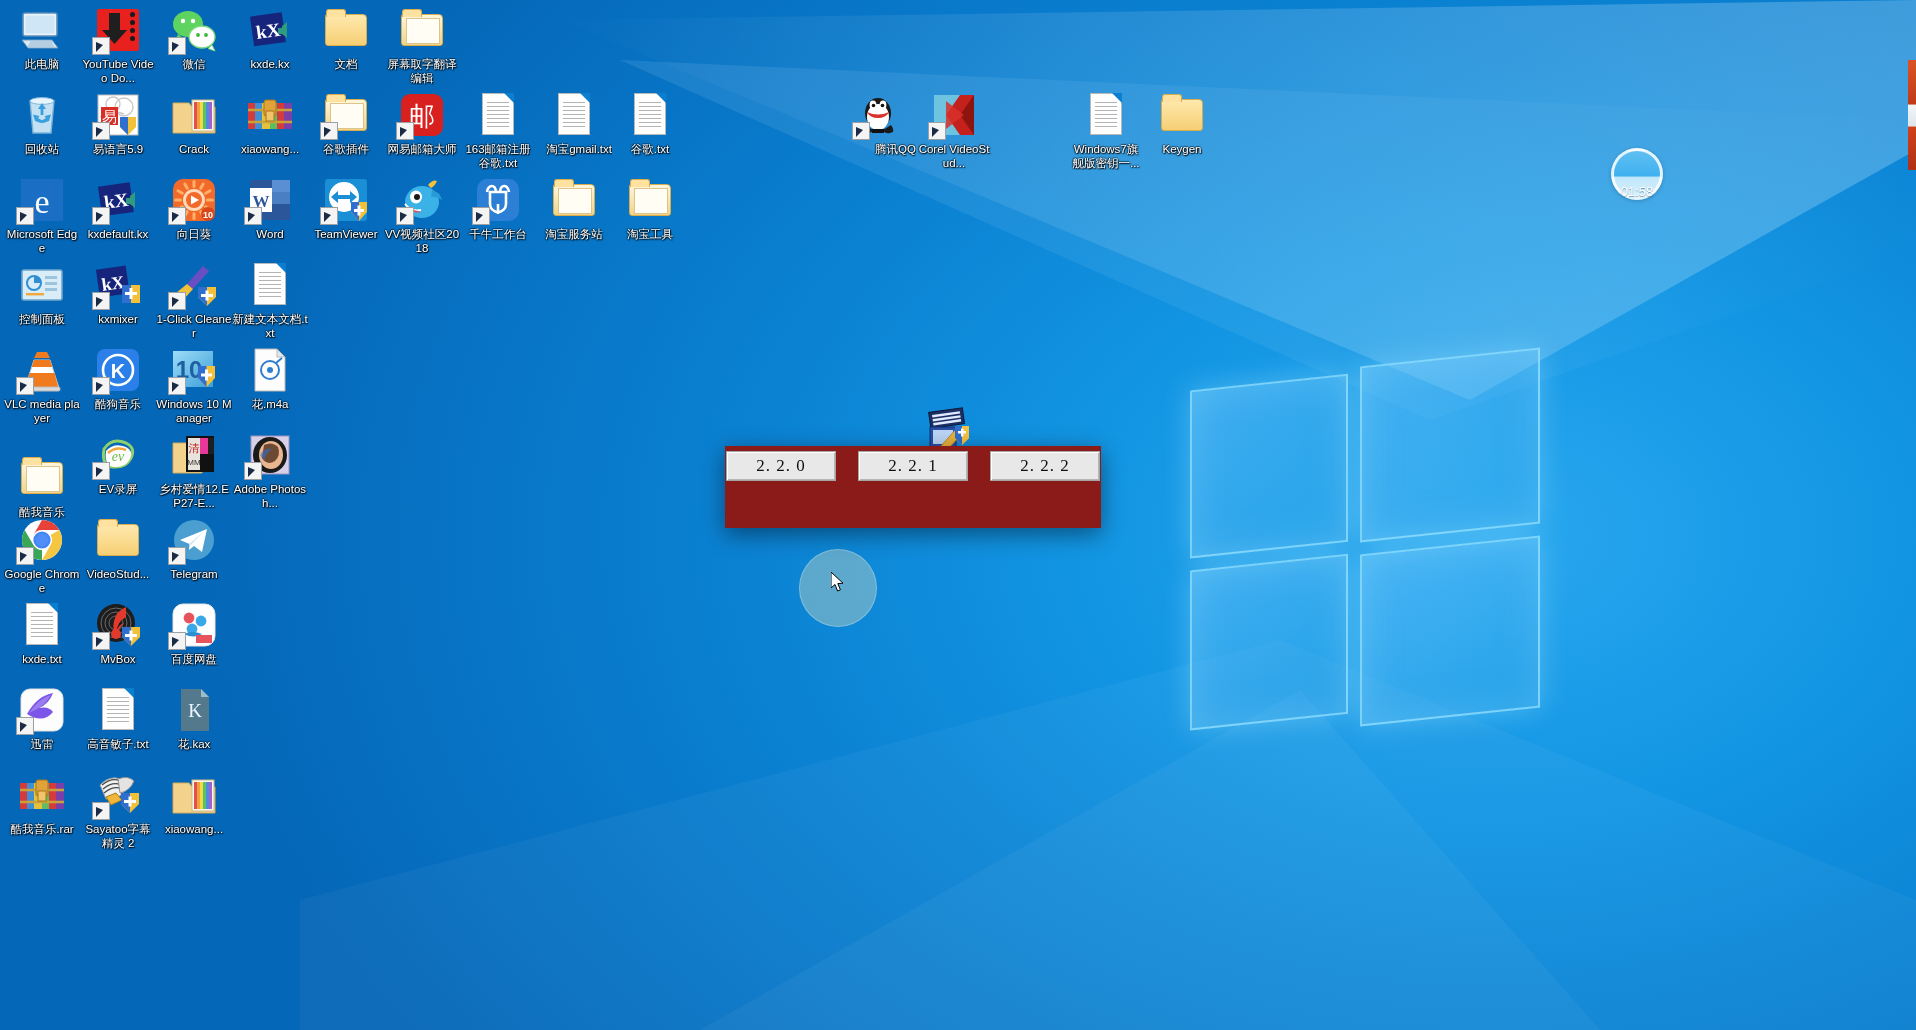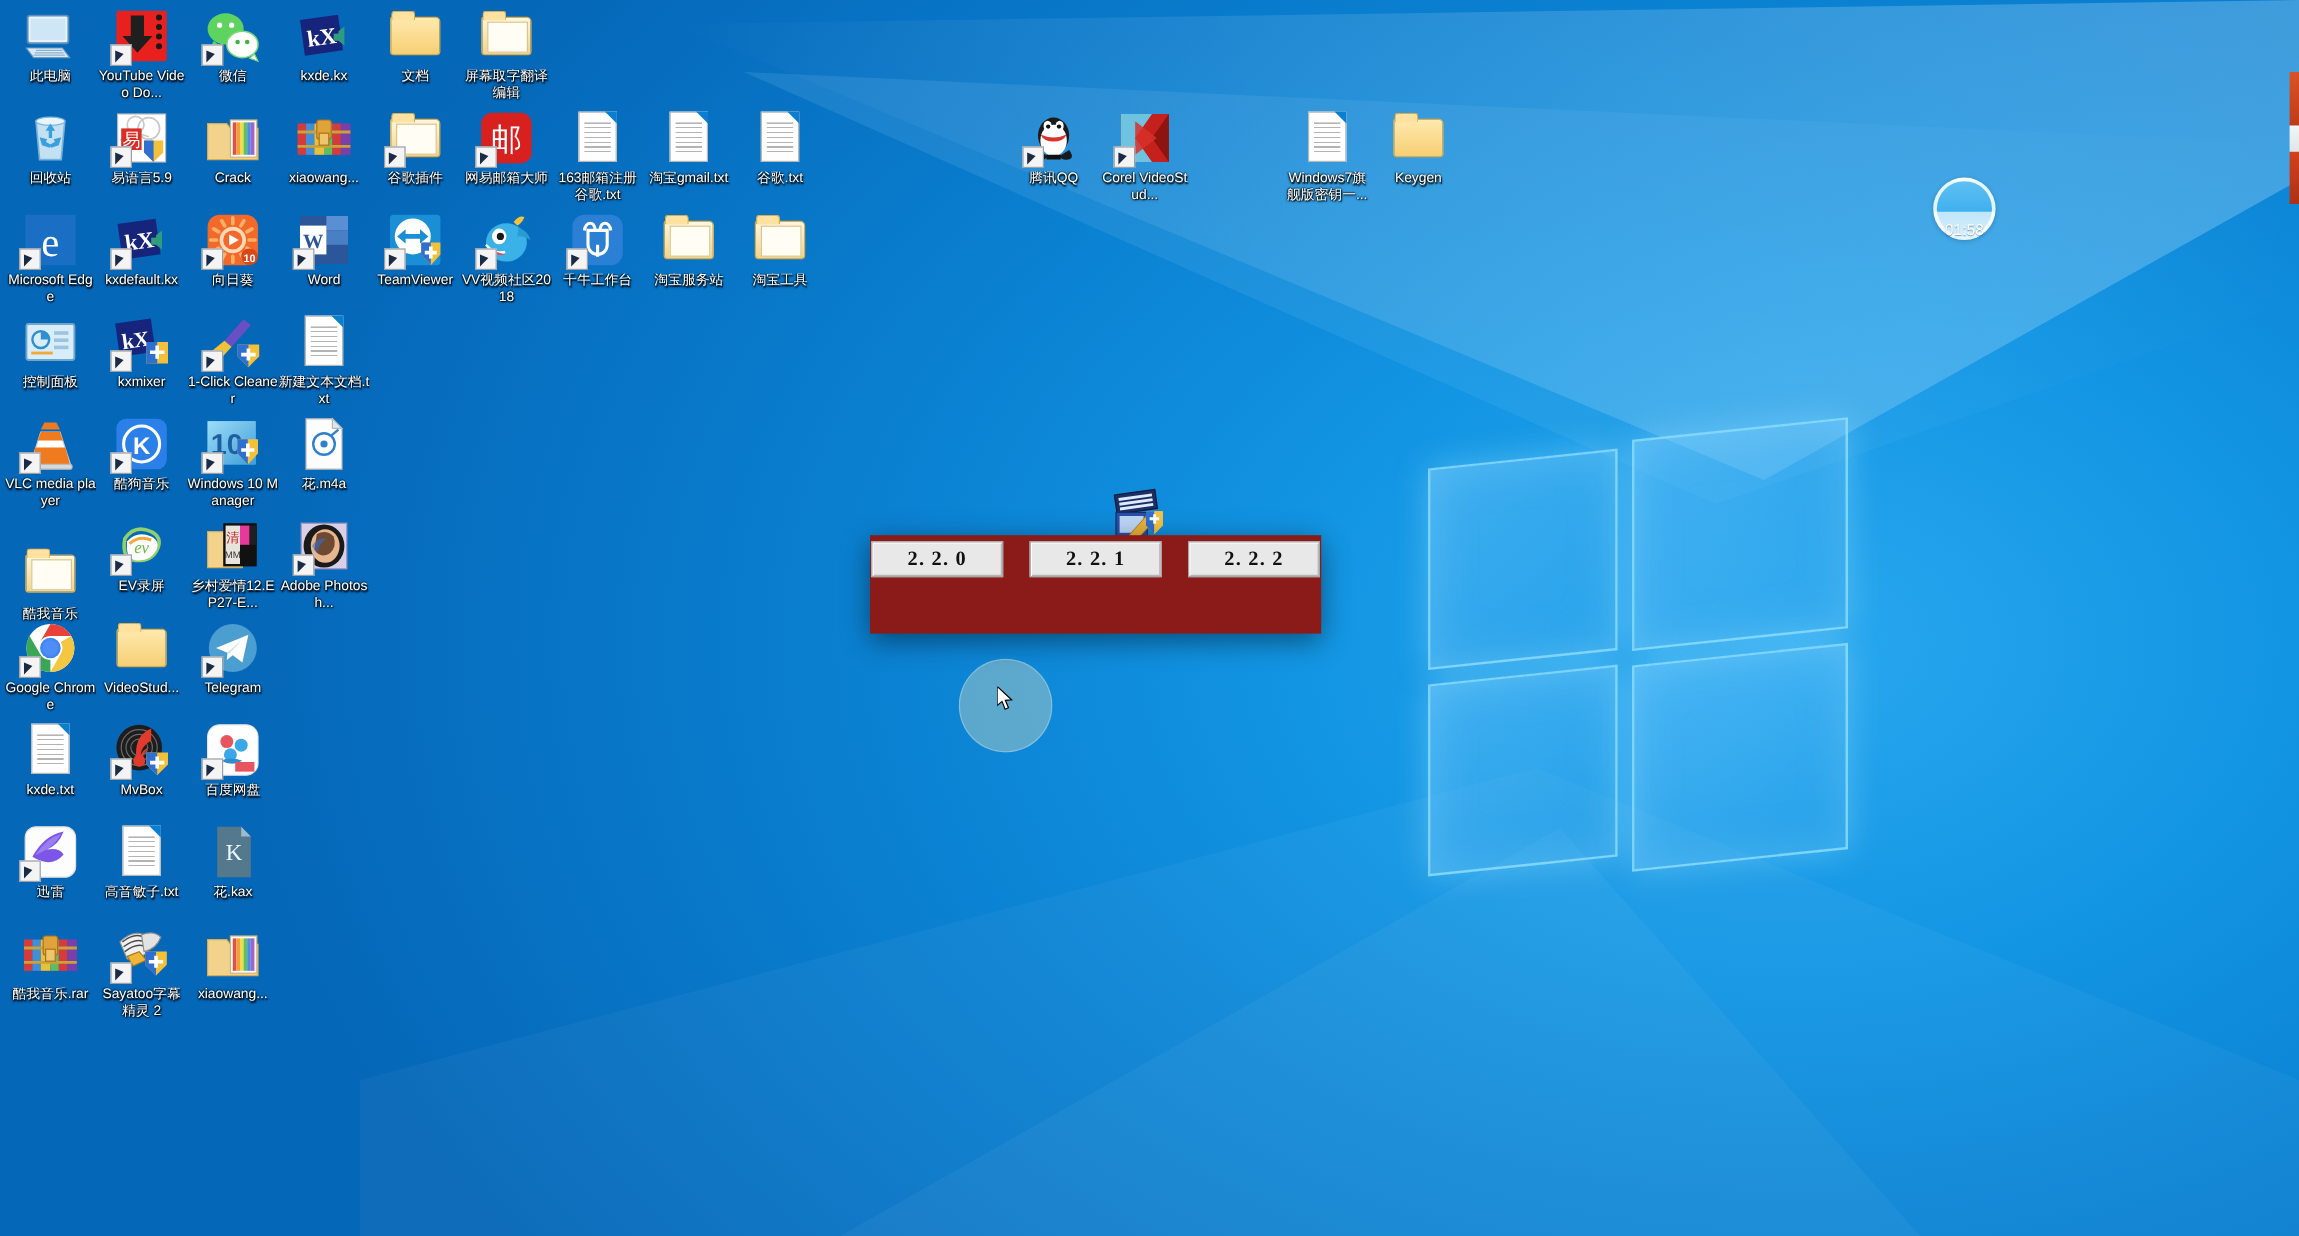--- a/index.html
+++ b/index.html
@@ -122,21 +122,20 @@
   }
   #dialog .tb-btn {
     width: 44px; height: 28px;
     display: flex; align-items: center; justify-content: center;
     color: #2a2a2a; font-size: 13px; flex: 0 0 auto;
   }
   #dialog .body {
     height: 40px;
     display: flex; align-items: center; justify-content: space-between;
     padding: 0 1px;
-    font-weight: bold;
   }
   #dialog .vbtn {
     width: 110px; height: 30px;
     background: #e8e8e8;
     border: 1px solid #a6a6a6;
     box-shadow: inset 1px 1px 0 #ffffff, inset -1px -1px 0 #b5b5b5;
     display: flex; align-items: center; justify-content: center;
     font-family: "Liberation Serif", serif;
     font-size: 17px; color: #111; letter-spacing: 1px;
     cursor: pointer;
@@ -349,21 +348,21 @@
         <div class="lbl">网易邮箱大师</div>
       </div>
       <div class="dicon" style="left: 460px; top: 91px;">
         <div class="glyph ">
           <div class="doc">
             <span class="doclines"></span>
           </div>
         </div>
         <div class="lbl">163邮箱注册谷歌.txt</div>
       </div>
-      <div class="dicon" style="left: 536px; top: 91px;">
+      <div class="dicon" style="left: 536px; top: 91px; text-align: right;">
         <div class="glyph ">
           <div class="doc">
             <span class="doclines"></span>
           </div>
         </div>
         <div class="lbl">淘宝gmail.txt</div>
       </div>
       <div class="dicon" style="left: 612px; top: 91px;">
         <div class="glyph ">
           <div class="doc">
@@ -732,21 +731,21 @@
               <rect x="24" y="11" width="3" height="27" fill="#e34f4f"></rect>
               <rect x="27" y="11" width="3" height="27" fill="#f2a03c"></rect>
         <rect x="30" y="11" width="3" height="27" fill="#f0dc4a"></rect>
               <rect x="33" y="11" width="3" height="27" fill="#5fc05f"></rect>
         <rect x="36" y="11" width="3" height="27" fill="#4a8fe0"></rect>
               <rect x="39" y="11" width="3" height="27" fill="#a45fd0"></rect>
             </g>
       </svg></div>
         <div class="lbl">xiaowang...</div>
       </div>
-      <div class="dicon" style="left: 840px; top: 91px;">
+      <div class="dicon" style="left: 840px; top: 91px; text-align: right;">
         <div class="glyph sc"><svg width="48" height="48" viewBox="0 0 48 48">
         <ellipse cx="24" cy="22" rx="13" ry="15" fill="#1a1a1a"></ellipse>
         <ellipse cx="24" cy="26" rx="11" ry="13" fill="#fff"></ellipse>
         <ellipse cx="19" cy="14" rx="3.4" ry="4.4" fill="#fff"></ellipse>
             <ellipse cx="29" cy="14" rx="3.4" ry="4.4" fill="#fff"></ellipse>
         <circle cx="19.5" cy="14.5" r="1.8" fill="#111"></circle>
             <circle cx="28.5" cy="14.5" r="1.8" fill="#111"></circle>
         <path d="M13 21 q11 5 22 0 q-3 6 -11 6 q-8 0 -11 -6z" fill="#d9342b"></path>
         <path d="M11 34 q-5 7 1 8 q5 1 7 -3 M37 34 q5 7 -1 8 q-5 1 -7 -3" fill="#1a1a1a"></path>
         <path d="M18 38 h12 v4 h-12z" fill="#111"></path>

